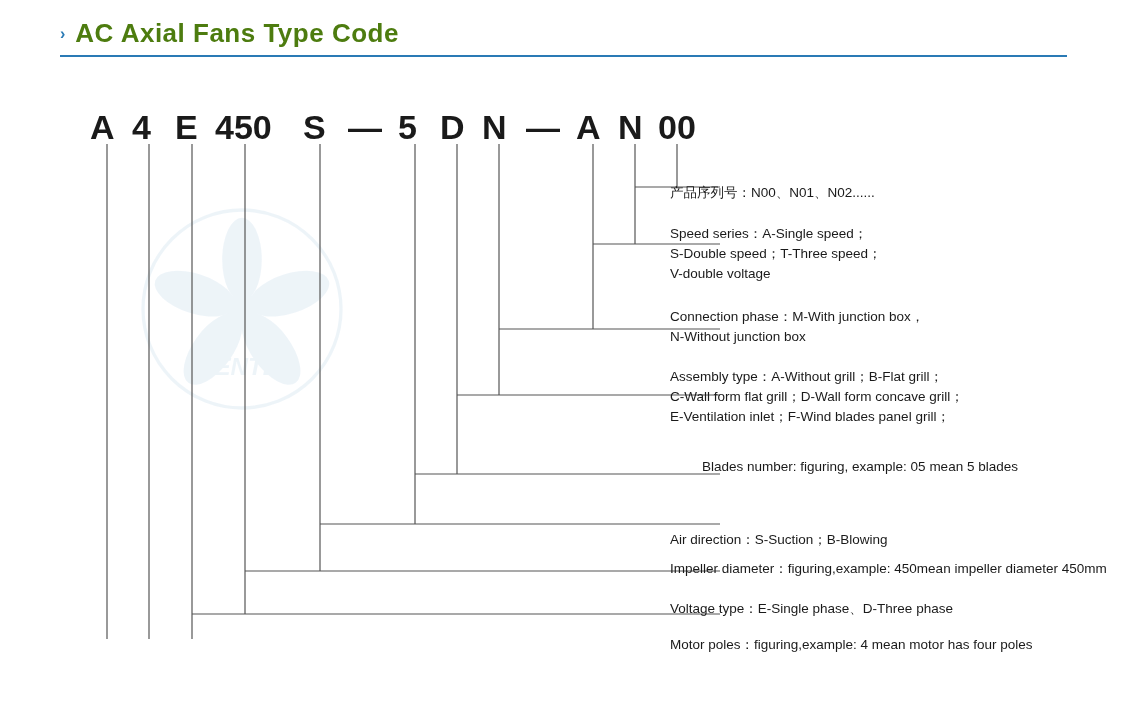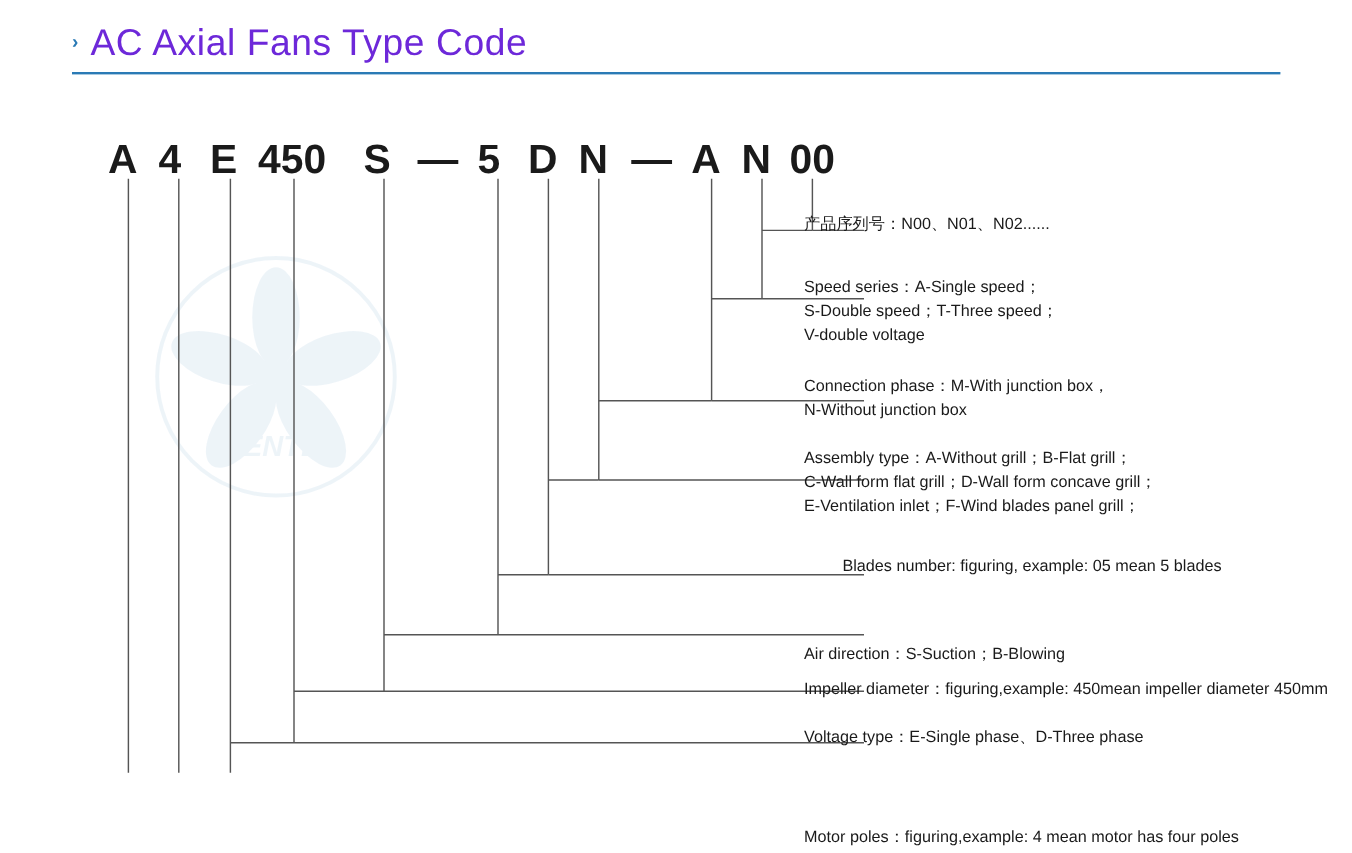--- a/index.html
+++ b/index.html
@@ -26,44 +26,44 @@
       align-items: center;
       margin-bottom: 6px;
     }
     .header-chevron {
       color: #2a7ab5;
       font-size: 16px;
       margin-right: 10px;
       font-weight: bold;
     }
     .header-title {
-      font-size: 31px;
-      font-weight: normal;
-      color: #6d28d9;
+      font-size: 26px;
+      font-weight: bold;
+      color: #4d7c0f;
       letter-spacing: 0.5px;
     }
     .header-divider {
       width: 100%;
       height: 1.5px;
       background: #2a7ab5;
       margin-bottom: 22px;
     }
 
     
     .diagram-area {
       position: relative;
       width: 100%;
       height: 560px;
       margin-top: 0;
     }
 
     
     .watermark {
       position: absolute;
-      left: 60px;
+      left: 72px;
       top: 120px;
       width: 220px;
       height: 220px;
       opacity: 0.08;
       z-index: 0;
     }
 
     
     .diagram-svg {
       position: absolute;
@@ -174,21 +174,21 @@
       <line x1="185" y1="492" x2="260" y2="492" stroke="#555" stroke-width="1.2"></line>
       <line x1="260" y1="445" x2="355" y2="445" stroke="#555" stroke-width="1.2"></line>
       <line x1="355" y1="395" x2="397" y2="395" stroke="#555" stroke-width="1.2"></line>
       <line x1="397" y1="316" x2="439" y2="316" stroke="#555" stroke-width="1.2"></line>
       <line x1="439" y1="250" x2="533" y2="250" stroke="#555" stroke-width="1.2"></line>
       <line x1="533" y1="165" x2="575" y2="165" stroke="#555" stroke-width="1.2"></line>
       <line x1="575" y1="108" x2="617" y2="108" stroke="#555" stroke-width="1.2"></line>
 
     </svg>
 
-    <div class="label" style="left:610px; top:93px;">产品序列号：N00、N01、N02......</div>
+    <div class="label" style="left:610px; top:104px;">产品序列号：N00、N01、N02......</div>
 
     <div class="label multiline" style="left:610px; top:145px; white-space:normal; max-width:380px;">
       <span>Speed series：A-Single speed；</span><br>
       <span>S-Double speed；T-Three speed；</span><br>
       <span>V-double voltage</span>
     </div>
 
     <div class="label multiline" style="left:610px; top:228px; white-space:normal; max-width:380px;">
       <span>Connection phase：M-With junction box，</span><br>
       <span>N-Without junction box</span>
@@ -201,18 +201,18 @@
     </div>
 
     <div class="label" style="left:610px; top:378px;margin-left:32px;">Blades number: figuring, example: 05 mean 5 blades</div>
 
     <div class="label" style="left:610px; top:430px;margin-top:21px;">Air direction：S-Suction；B-Blowing</div>
 
     <div class="label" style="left:610px; top:480px;">Impeller diameter：figuring,example: 450mean impeller diameter 450mm</div>
 
     <div class="label" style="left:610px; top:520px;">Voltage type：E-Single phase、D-Three phase</div>
 
-    <div class="label" style="left:610px; top:556px;margin-top:48px;">Motor poles：figuring,example: 4 mean motor has four poles</div>
+    <div class="label" style="left:610px; top:556px;">Motor poles：figuring,example: 4 mean motor has four poles</div>
 
     <div class="label" style="left:630px; top:602px;margin-top:25px;">Fan type：A-Axial fans</div>
 
   </div>
 </div>
 
 </body></html>

